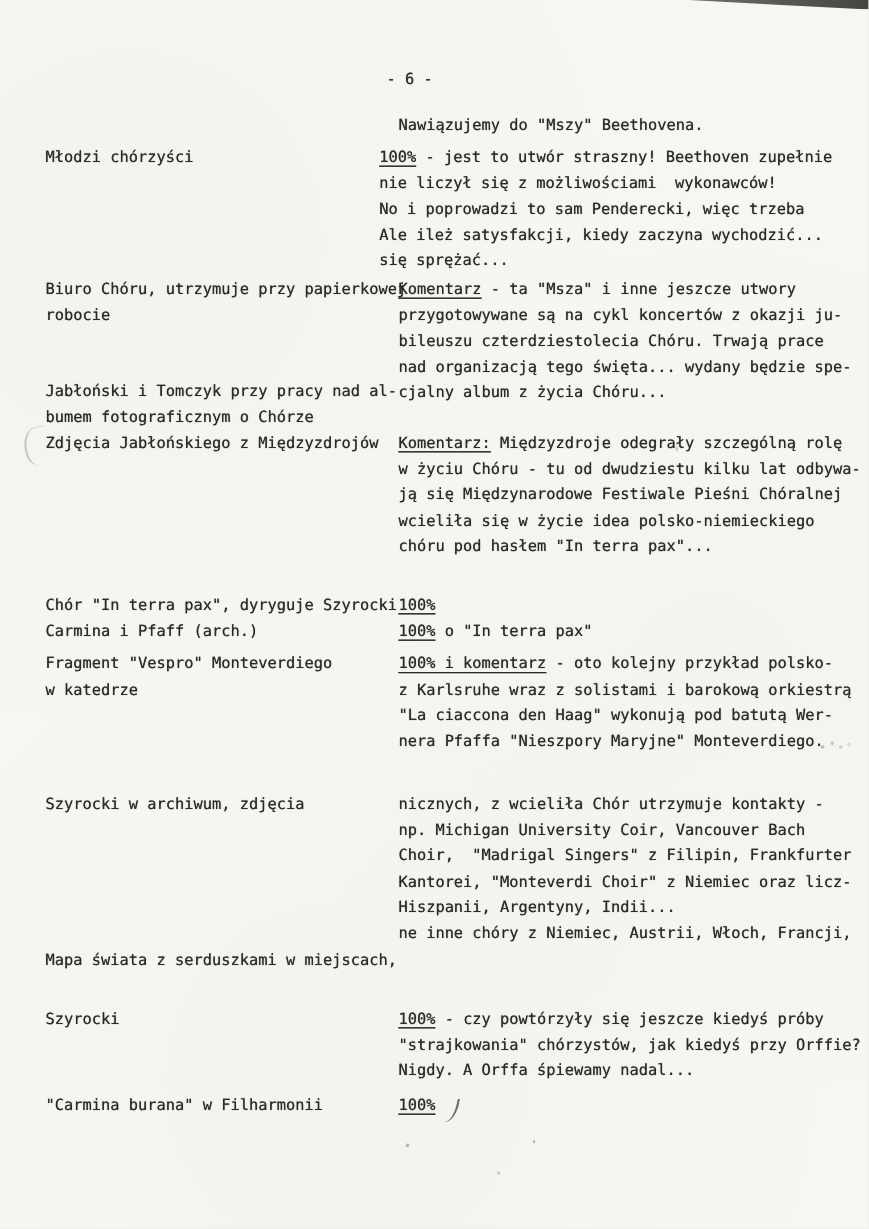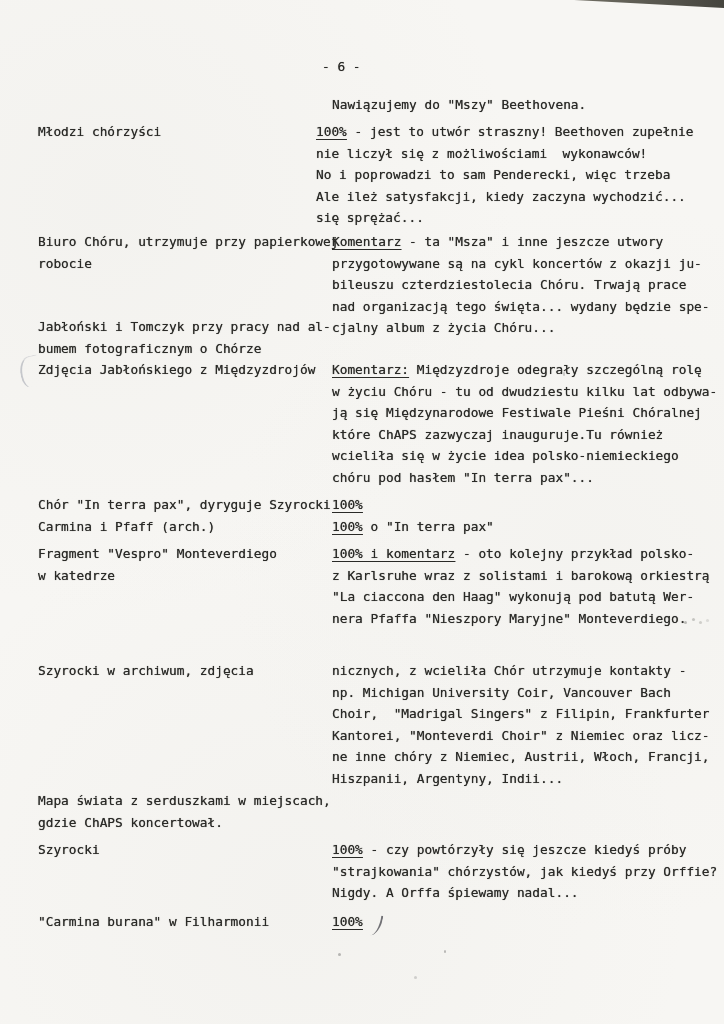--- a/index.html
+++ b/index.html
@@ -87,21 +87,20 @@
       </div>
       <div class="tblock" style="left: 38px; top: 543px;">
         <div class="tline">Fragment "Vespro" Monteverdiego</div>
         <div class="tline">w katedrze</div>
       </div>
       <div class="tblock" style="left: 38px; top: 660px;">
         <div class="tline">Szyrocki w archiwum, zdjęcia</div>
       </div>
       <div class="tblock" style="left: 38px; top: 790px;">
         <div class="tline">Mapa świata z serduszkami w miejscach,</div>
-        <div class="tline">gdzie ChAPS koncertował.</div>
       </div>
       <div class="tblock" style="left: 38px; top: 839px;">
         <div class="tline">Szyrocki</div>
       </div>
       <div class="tblock" style="left: 38px; top: 911px;">
         <div class="tline">"Carmina burana" w Filharmonii</div>
       </div>
     </div>
   <div id="rightcol">
       <div class="tblock" style="left: 332px; top: 94px;">
@@ -118,43 +117,42 @@
         <div class="tline"><span class="u">Komentarz</span><span> - ta "Msza" i inne jeszcze utwory</span></div>
         <div class="tline"><span>przygotowywane są na cykl koncertów z okazji ju-</span></div>
         <div class="tline"><span>bileuszu czterdziestolecia Chóru. Trwają prace</span></div>
         <div class="tline"><span>nad organizacją tego święta... wydany będzie spe-</span></div>
         <div class="tline"><span>cjalny album z życia Chóru...</span></div>
       </div>
       <div class="tblock" style="left: 332px; top: 359px;">
         <div class="tline"><span class="u">Komentarz:</span><span> Międzyzdroje odegrały szczególną rolę</span></div>
         <div class="tline"><span>w życiu Chóru - tu od dwudziestu kilku lat odbywa-</span></div>
         <div class="tline"><span>ją się Międzynarodowe Festiwale Pieśni Chóralnej</span></div>
-        <div class="tline"><span>które ChAPS zazwyczaj inauguruje.Tu również</span></div>
         <div class="tline"><span>wcieliła się w życie idea polsko-niemieckiego</span></div>
         <div class="tline"><span>chóru pod hasłem "In terra pax"...</span></div>
       </div>
       <div class="tblock" style="left: 332px; top: 494px;">
         <div class="tline"><span class="u">100%</span></div>
       </div>
       <div class="tblock" style="left: 332px; top: 516px;">
         <div class="tline"><span class="u">100%</span><span> o "In terra pax"</span></div>
       </div>
       <div class="tblock" style="left: 332px; top: 543px;">
         <div class="tline"><span class="u">100% i komentarz</span><span> - oto kolejny przykład polsko-</span></div>
         <div class="tline"><span>z Karlsruhe wraz z solistami i barokową orkiestrą</span></div>
         <div class="tline"><span>"La ciaccona den Haag" wykonują pod batutą Wer-</span></div>
         <div class="tline"><span>nera Pfaffa "Nieszpory Maryjne" Monteverdiego.</span></div>
       </div>
       <div class="tblock" style="left: 332px; top: 660px;">
         <div class="tline"><span>nicznych, z wcieliła Chór utrzymuje kontakty -</span></div>
         <div class="tline"><span>np. Michigan University Coir, Vancouver Bach</span></div>
         <div class="tline"><span>Choir,  "Madrigal Singers" z Filipin, Frankfurter</span></div>
         <div class="tline"><span>Kantorei, "Monteverdi Choir" z Niemiec oraz licz-</span></div>
+        <div class="tline"><span>Hiszpanii, Argentyny, Indii...</span></div>
         <div class="tline"><span>ne inne chóry z Niemiec, Austrii, Włoch, Francji,</span></div>
-        <div class="tline"><span>Hiszpanii, Argentyny, Indii...</span></div>
       </div>
       <div class="tblock" style="left: 332px; top: 839px;">
         <div class="tline"><span class="u">100%</span><span> - czy powtórzyły się jeszcze kiedyś próby</span></div>
         <div class="tline"><span>"strajkowania" chórzystów, jak kiedyś przy Orffie?</span></div>
         <div class="tline"><span>Nigdy. A Orffa śpiewamy nadal...</span></div>
       </div>
       <div class="tblock" style="left: 332px; top: 911px;">
         <div class="tline"><span class="u">100%</span></div>
       </div>
     </div>

